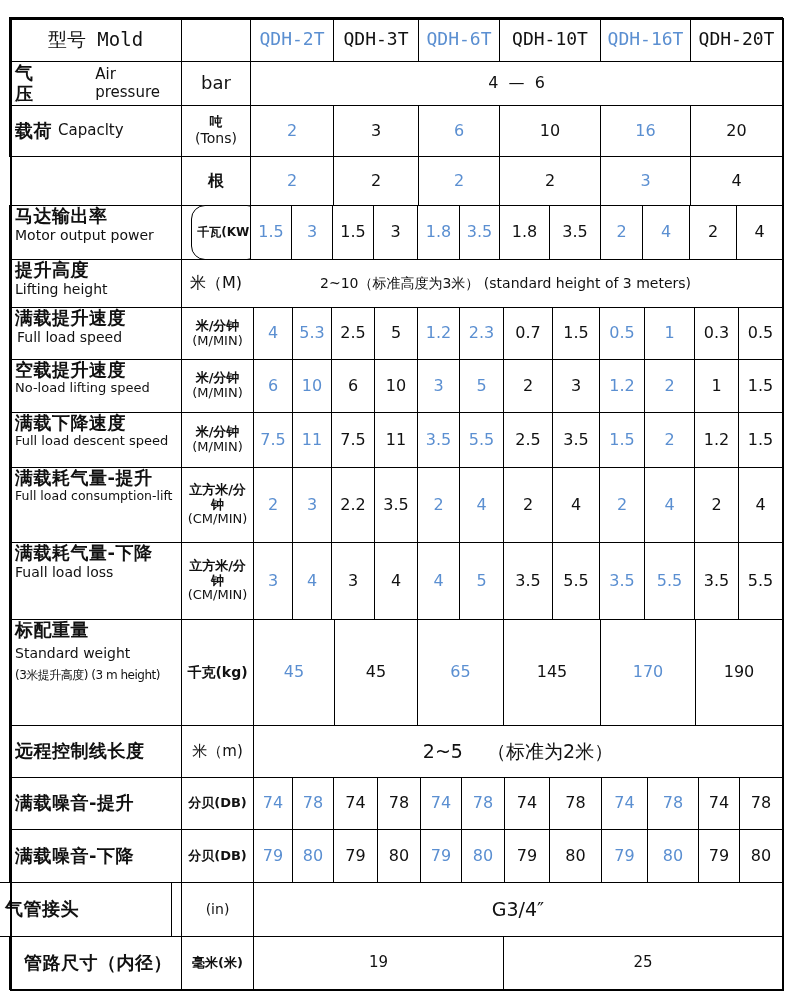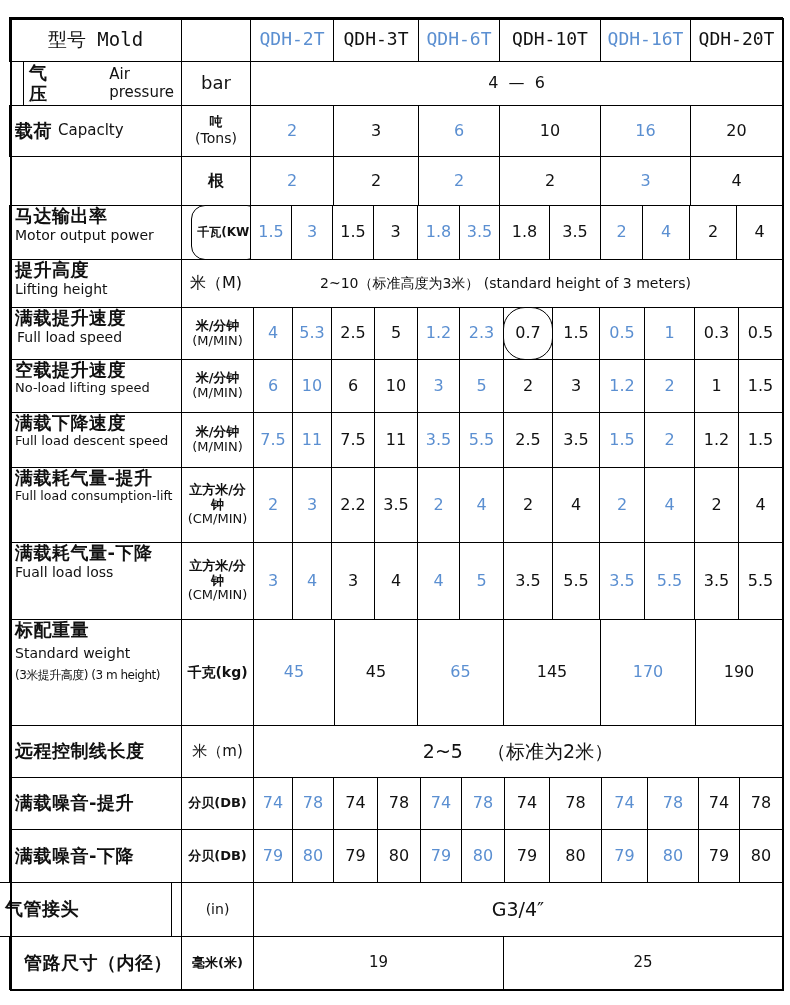--- a/index.html
+++ b/index.html
@@ -29,21 +29,21 @@
 
   <div class="c mono hdr" style="left:10px;top:18px;width:173px;height:45px;">型号 Mold</div>
   <div class="c" style="left:182px;top:18px;width:70px;height:45px;"></div>
   <div class="c mono blue" style="left:251px;top:18px;width:84px;height:45px;">QDH-2T</div>
   <div class="c mono" style="left:334px;top:18px;width:86px;height:45px;">QDH-3T</div>
   <div class="c mono blue" style="left:419px;top:18px;width:82px;height:45px;">QDH-6T</div>
   <div class="c mono" style="left:500px;top:18px;width:102px;height:45px;">QDH-10T</div>
   <div class="c mono blue" style="left:601px;top:18px;width:91px;height:45px;">QDH-16T</div>
   <div class="c mono" style="left:691px;top:18px;width:93px;height:45px;">QDH-20T</div>
 
-  <div class="c lbl inline-lbl" style="left:24px;top:62px;width:173px;height:45px;gap:39px;">
+  <div class="c lbl inline-lbl" style="left:10px;top:62px;width:173px;height:45px;gap:39px;">
     <span class="zh">气压</span>
       <span class="en">Air pressure</span>
   </div>
   <div class="c" style="left:182px;top:62px;width:70px;height:45px;font-size:18px;">bar</div>
   <div class="c" style="left:251px;top:62px;width:533px;height:45px;font-size:16px;white-space:pre;">4  —  6</div>
 
   <div class="c lbl inline-lbl" style="left:10px;top:106px;width:173px;height:52px;">
     <span class="zh">载荷</span>
       <span class="en">Capaclty</span>
   </div>
@@ -100,21 +100,21 @@
   <div class="c unit" style="left:182px;top:308px;width:73px;height:53px;">
     <span style="font-weight:bold;">米/分钟</span>
       <span>(M/MIN)</span>
   </div>
   <div class="c blue" style="left:254px;top:308px;width:40px;height:53px;">4</div>
   <div class="c blue" style="left:293px;top:308px;width:40px;height:53px;">5.3</div>
   <div class="c" style="left:332px;top:308px;width:44px;height:53px;">2.5</div>
   <div class="c" style="left:375px;top:308px;width:44px;height:53px;">5</div>
   <div class="c blue" style="left:418px;top:308px;width:43px;height:53px;">1.2</div>
   <div class="c blue" style="left:460px;top:308px;width:45px;height:53px;">2.3</div>
-  <div class="c" style="left:504px;top:308px;width:50px;height:53px;border-radius:22px;">0.7</div>
+  <div class="c" style="left:504px;top:308px;width:50px;height:53px;">0.7</div>
   <div class="c" style="left:553px;top:308px;width:48px;height:53px;">1.5</div>
   <div class="c blue" style="left:600px;top:308px;width:46px;height:53px;">0.5</div>
   <div class="c blue" style="left:645px;top:308px;width:51px;height:53px;">1</div>
   <div class="c" style="left:695px;top:308px;width:45px;height:53px;">0.3</div>
   <div class="c" style="left:739px;top:308px;width:45px;height:53px;">0.5</div>
 
   <div class="c lbl" style="left:10px;top:360px;width:173px;height:54px;">
     <span class="zh">空载提升速度</span>
       <span class="en" style="font-size:13px;">No-load lifting speed</span>
   </div>

